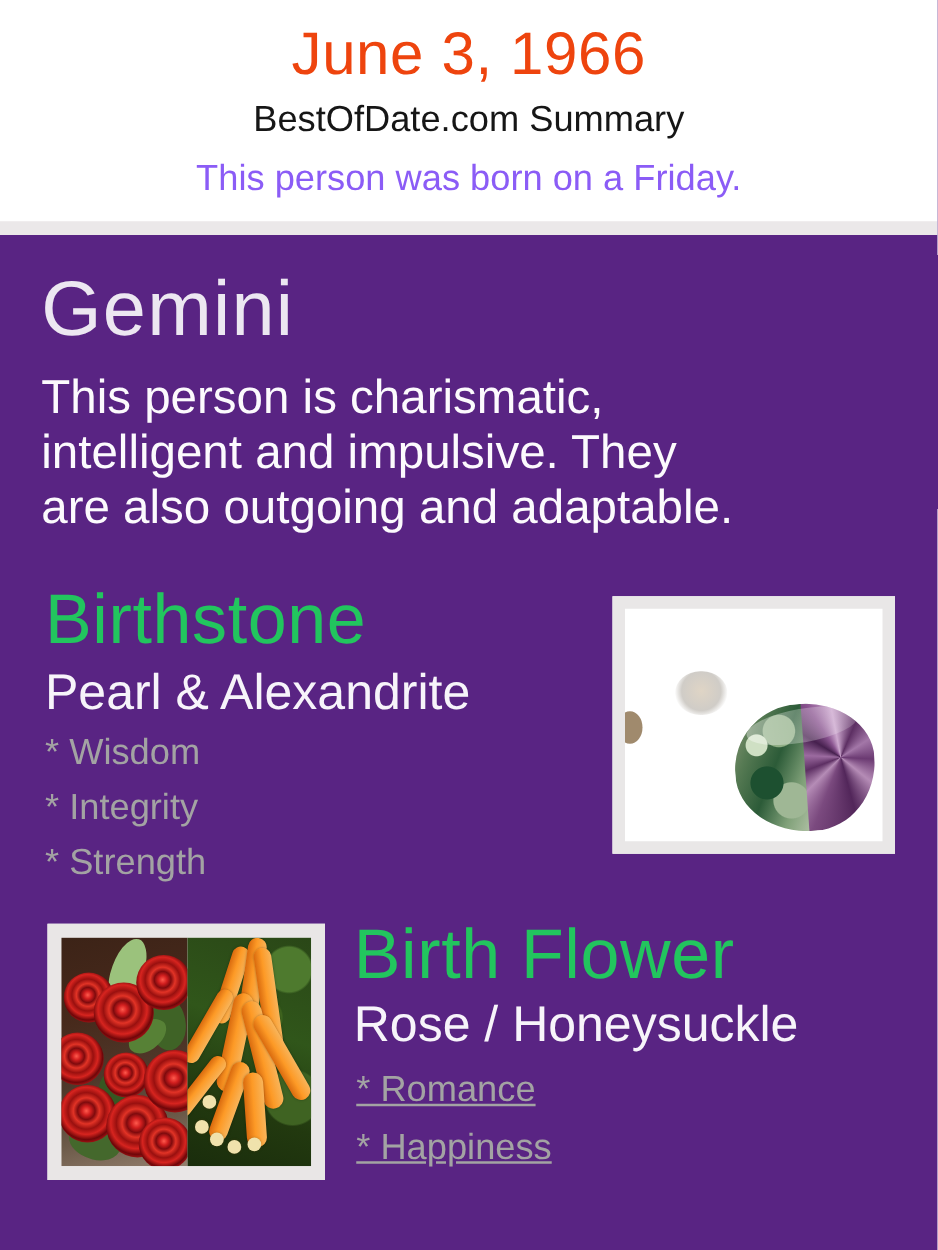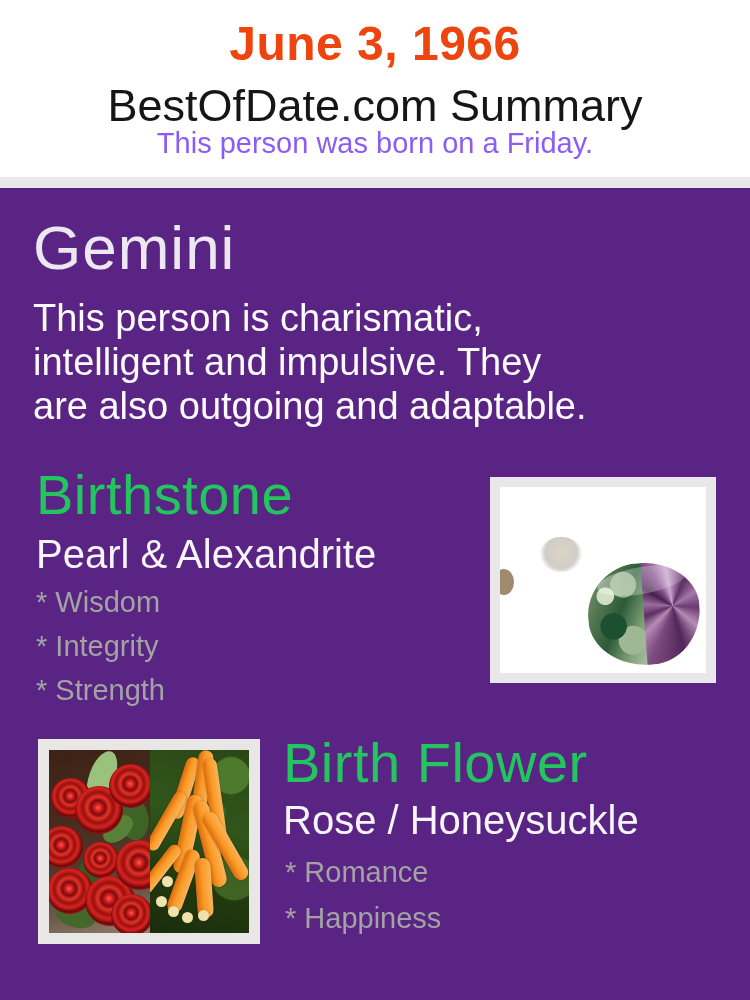--- a/index.html
+++ b/index.html
@@ -2,43 +2,43 @@
 <html><head>
 <meta charset="utf-8">
 <style>
   * { margin:0; padding:0; box-sizing:border-box; }
   html,body { width:750px; height:1000px; }
   body { font-family:"Liberation Sans","DejaVu Sans",sans-serif; background:#ffffff; }
   .card { position:relative; width:750px; height:1000px; overflow:hidden; background:#ffffff; }
 
   
   .header { position:absolute; left:0; top:0; width:750px; height:177px; background:#ffffff; text-align:center; }
-  .date-title { position:absolute; left:0; top:16px; width:750px; font-size:48px; font-weight:bold; color:#ee440e; letter-spacing:.5px; }
-  .site-line { position:absolute; left:0; top:80px; width:750px; font-size:45px; font-weight:400; color:#161616; }
+  .date-title { position:absolute; left:0; top:16px; width:750px; font-size:48px; font-weight:normal; color:#ee440e; letter-spacing:.5px; }
+  .site-line { position:absolute; left:0; top:80px; width:750px; font-size:29px; font-weight:400; color:#161616; }
   .friday-line { position:absolute; left:0; top:127px; width:750px; font-size:29px; color:#8b5cf6; }
   .divider-strip { position:absolute; left:0; top:177px; width:750px; height:11px; background:#ebe8e9; }
 
   
   .purple-body { position:absolute; left:0; top:188px; width:750px; height:812px; background:#592483; }
 
   .zodiac-title { position:absolute; left:33px; top:24px; font-size:62px; font-weight:normal; color:#ece7f1; letter-spacing:1px; }
   .zodiac-desc { position:absolute; left:33px; top:108px; width:690px; font-size:38px; line-height:44px; color:#fcfafd; }
 
   .section-title { font-size:56px; font-weight:normal; color:#22c55e; letter-spacing:.5px; }
   .section-sub { font-size:40px; color:#f7f4fa; }
   .trait { font-size:29px; line-height:32px; color:#a3a3a3; margin-bottom:12px; }
 
   .birthstone-title { position:absolute; left:36px; top:274px; }
   .birthstone-sub { position:absolute; left:36px; top:344px; }
   .birthstone-traits { position:absolute; left:36px; top:398px; }
 
   .flower-title { position:absolute; left:283px; top:542px; }
   .flower-sub { position:absolute; left:283px; top:610px; }
   .flower-traits { position:absolute; left:285px; top:668px; }
-  .flower-traits .trait { margin-bottom:14px; }
+  .flower-traits .trait { margin-bottom:14px;text-decoration:underline; }
 
   
   .stone-photo { position:absolute; left:490px; top:289px; width:226px; height:206px; background:#ffffff; border:10px solid #e9e7e7; overflow:hidden; }
   .pearl { position:absolute; left:14px; top:12px; width:94px; height:94px; border-radius:50%;
     background:radial-gradient(circle at 38% 32%, #f3f6f3 0%, #d4dedd 16%, #adbfc4 38%, #8aa0aa 58%, #76ririck 0, #76868f 76%, #8da3aa 92%, #9db1b6 100%); }
   .pearl::after { content:""; position:absolute; left:28%; top:40%; width:44%; height:38%; border-radius:50%;
     background:radial-gradient(circle at 50% 45%, rgba(197,178,150,.55), rgba(120,110,95,.35) 55%, rgba(0,0,0,0) 75%); }
   .alexandrite { position:absolute; left:88px; top:76px; width:112px; height:102px; transform:rotate(-4deg);
     border-radius:48% 52% 46% 54% / 52% 46% 56% 48%; overflow:hidden; }
   .alex-green { position:absolute; left:0; top:0; width:55%; height:100%;

